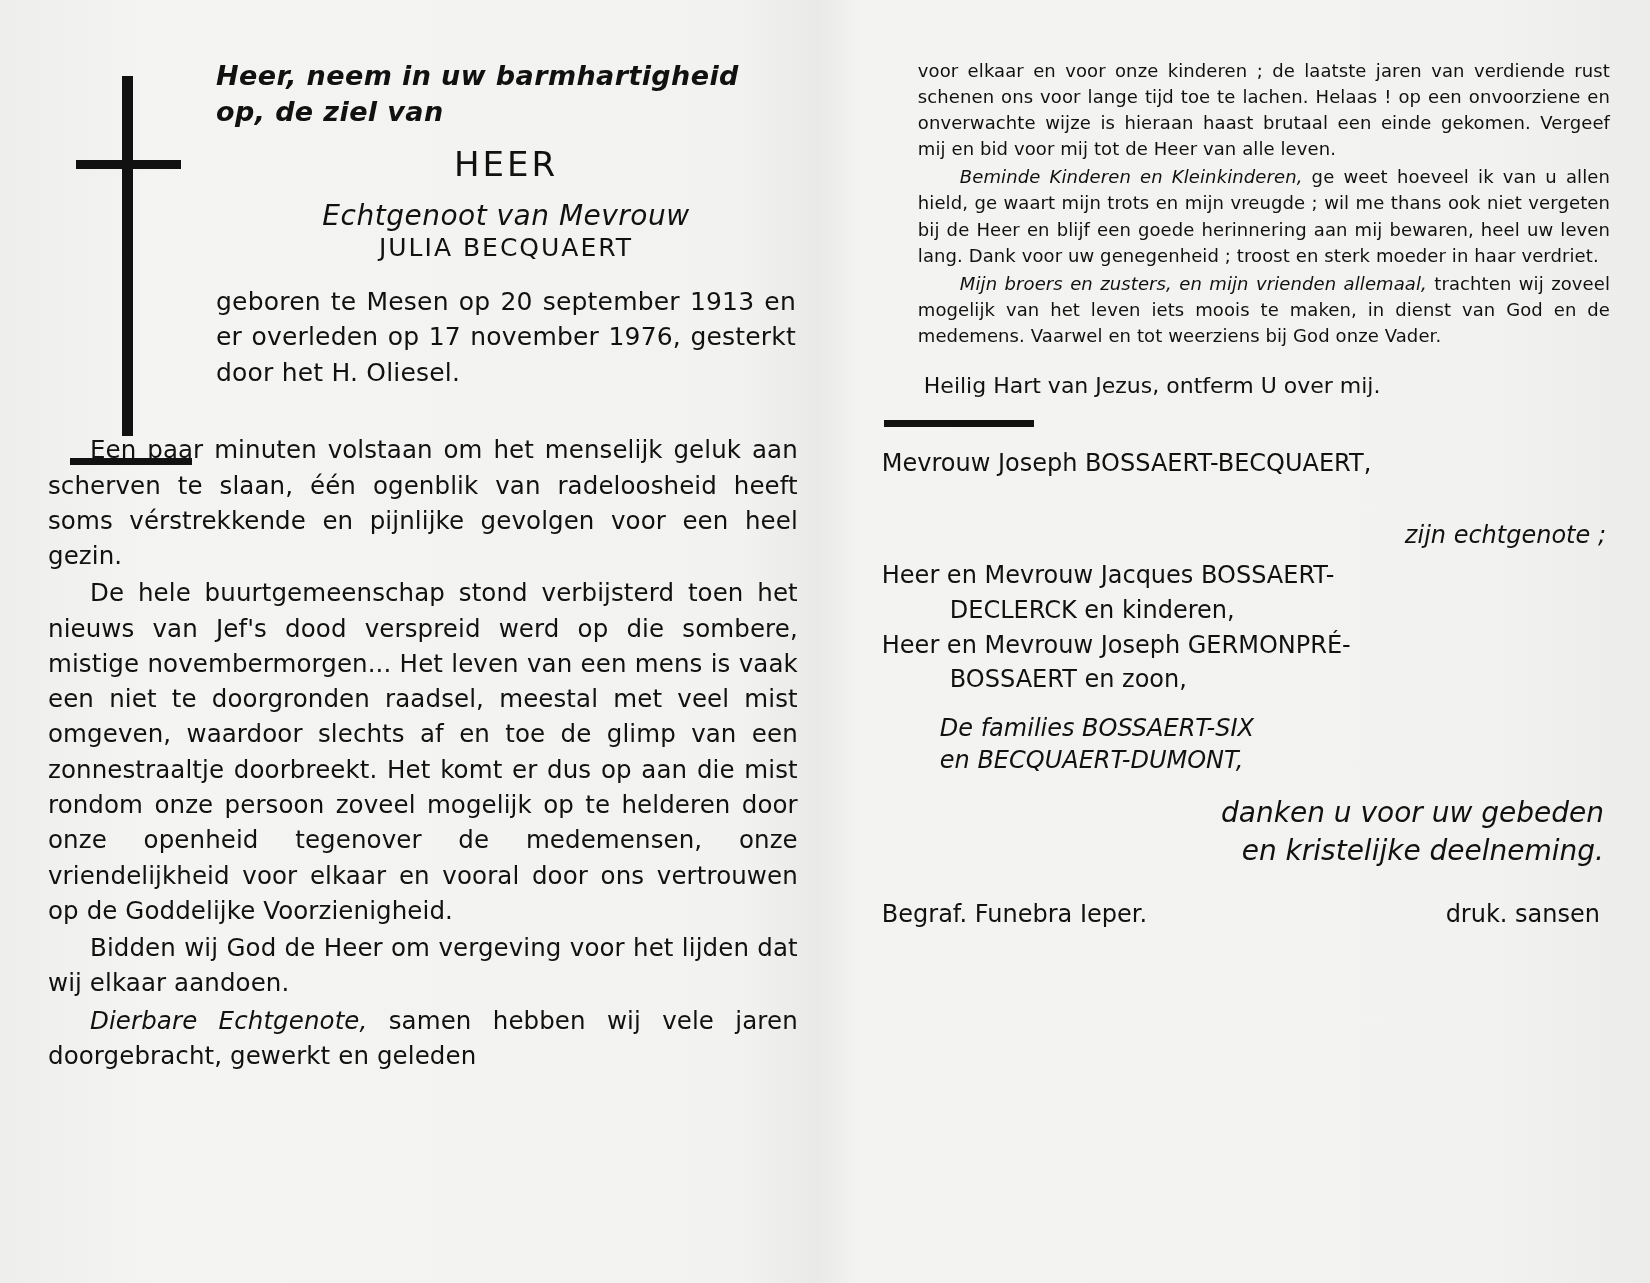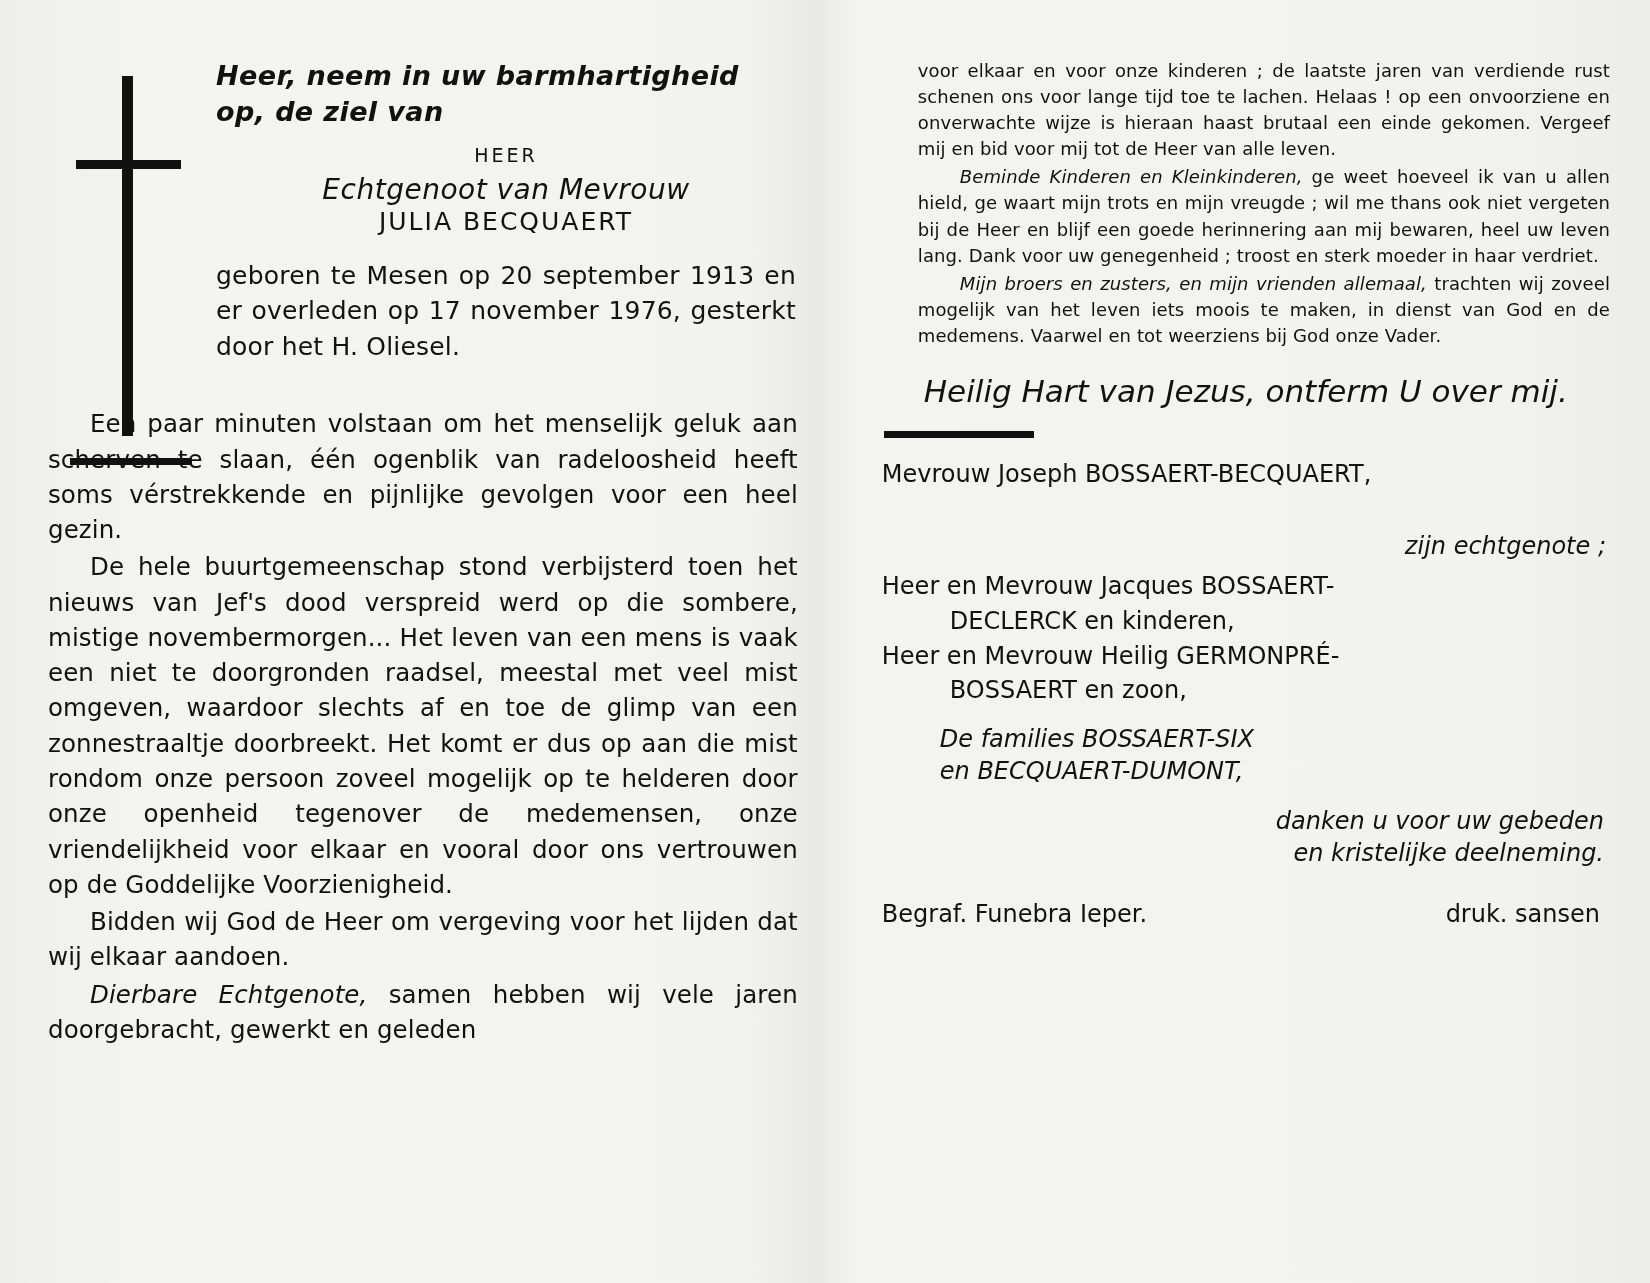--- a/index.html
+++ b/index.html
@@ -88,23 +88,23 @@
   .head-invocation {
     font-style: italic;
     font-weight: bold;
     font-size: 27px;
     line-height: 1.33;
     letter-spacing: 0.4px;
     margin-bottom: 14px;
   }
   .head-heer {
     text-align: center;
-    font-size: 19px;
+    font-size: 34px;
     letter-spacing: 3px;
-    margin-bottom: 6px;
+    margin-bottom: 14px;
   }
   .head-name {
     text-align: center;
     font-size: 39px;
     letter-spacing: 2px;
     margin-bottom: 8px;
   }
   .head-spouse-line {
     text-align: center;
     font-size: 28px;
@@ -150,22 +150,21 @@
   .right-text p {
     margin: 0 0 2px 0;
     text-indent: 0;
   }
   .right-text p.ind {
     text-indent: 42px;
   }
   .prayer-line {
     margin-top: 24px;
     text-indent: 42px;
-    font-size: 31px;
-    font-style: italic;
+    font-size: 22px;
   }
   .rule-right {
     width: 150px;
     height: 7px;
     background: #111;
     margin: 22px 0 20px 2px;
   }
   .family {
     font-size: 24px;
     line-height: 1.36;
@@ -192,21 +191,21 @@
     font-style: italic;
     padding-left: 58px;
     margin-top: 16px;
     line-height: 1.34;
   }
   .thanks {
     font-style: italic;
     text-align: right;
     margin-top: 18px;
     line-height: 1.35;
-    font-size: 24px;
+    font-size: 28px;
     padding-right: 6px;
   }
   .footer {
     display: flex;
     justify-content: space-between;
     align-items: baseline;
     margin-top: 30px;
     font-size: 24px;
   }
   .footer .right {
@@ -255,21 +254,21 @@
 
       <div class="prayer-line">Heilig Hart van Jezus, ontferm U over mij.</div>
 
       <div class="rule-right"></div>
 
       <div class="family">
         <div class="ln">Mevrouw Joseph BOSSAERT-BECQUAERT,</div>
         <div class="role">zijn echtgenote ;</div>
         <div class="ln">Heer en Mevrouw Jacques BOSSAERT-</div>
         <div class="ln indent1">DECLERCK en kinderen,</div>
-        <div class="ln">Heer en Mevrouw Heilig GERMONPRÉ-</div>
+        <div class="ln">Heer en Mevrouw Joseph GERMONPRÉ-</div>
         <div class="ln indent1">BOSSAERT en zoon,</div>
         <div class="fam-block">
           <div>De families BOSSAERT-SIX</div>
           <div>en  BECQUAERT-DUMONT,</div>
         </div>
         <div class="thanks">
           <div>danken u voor uw gebeden</div>
           <div>en kristelijke deelneming.</div>
         </div>
       </div>

